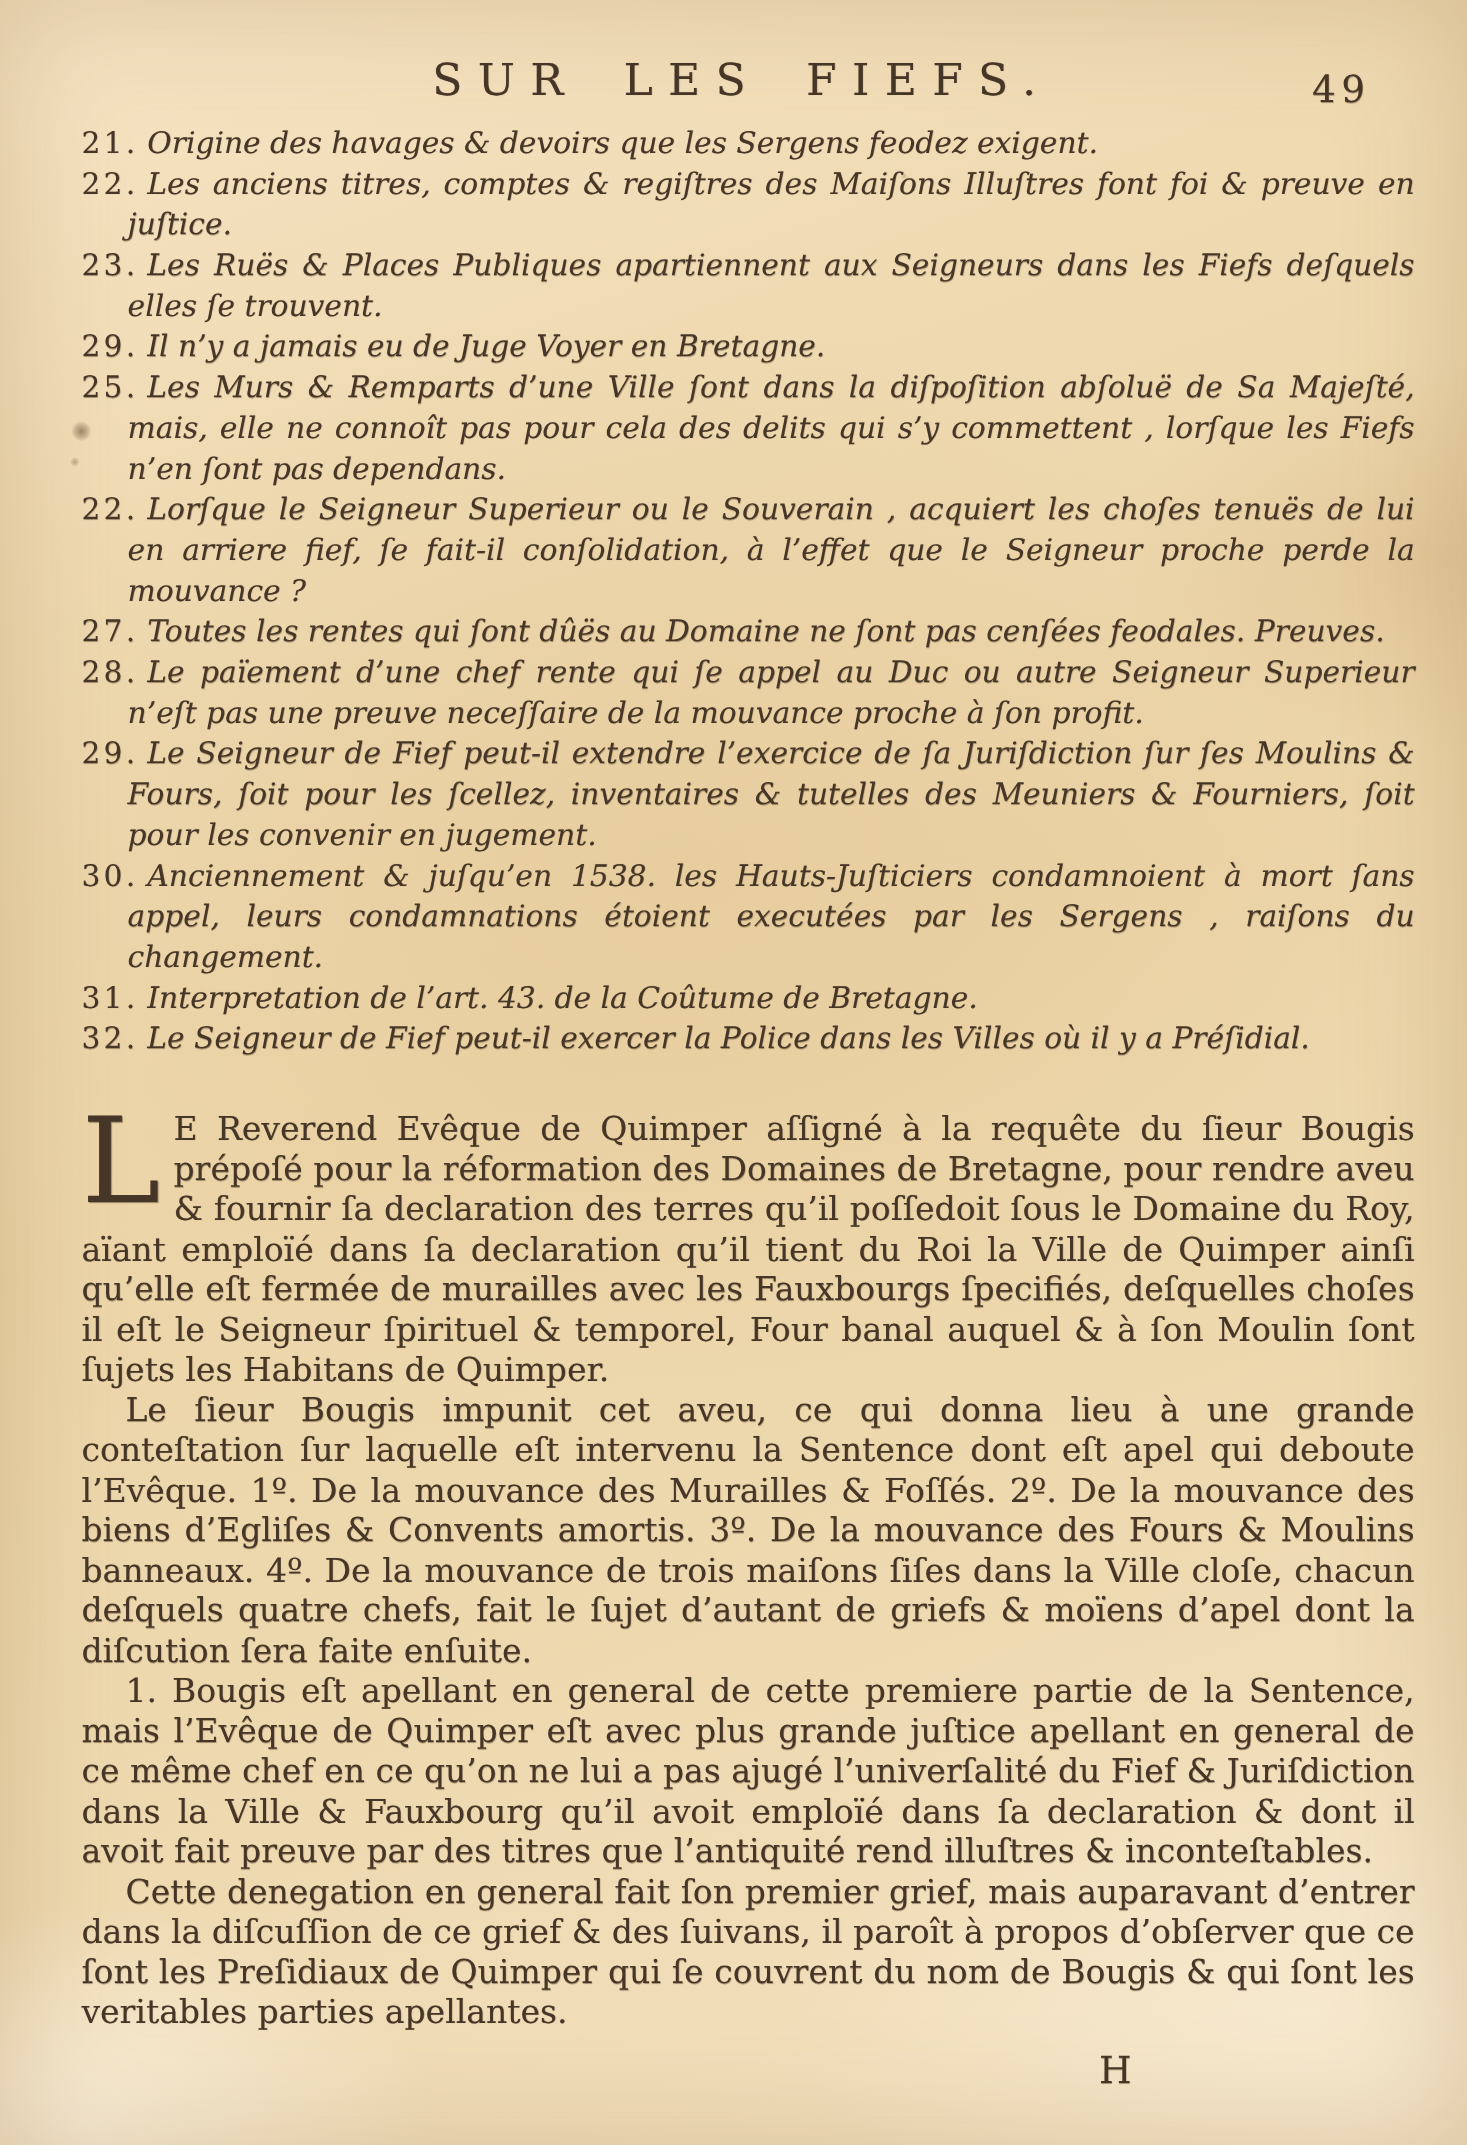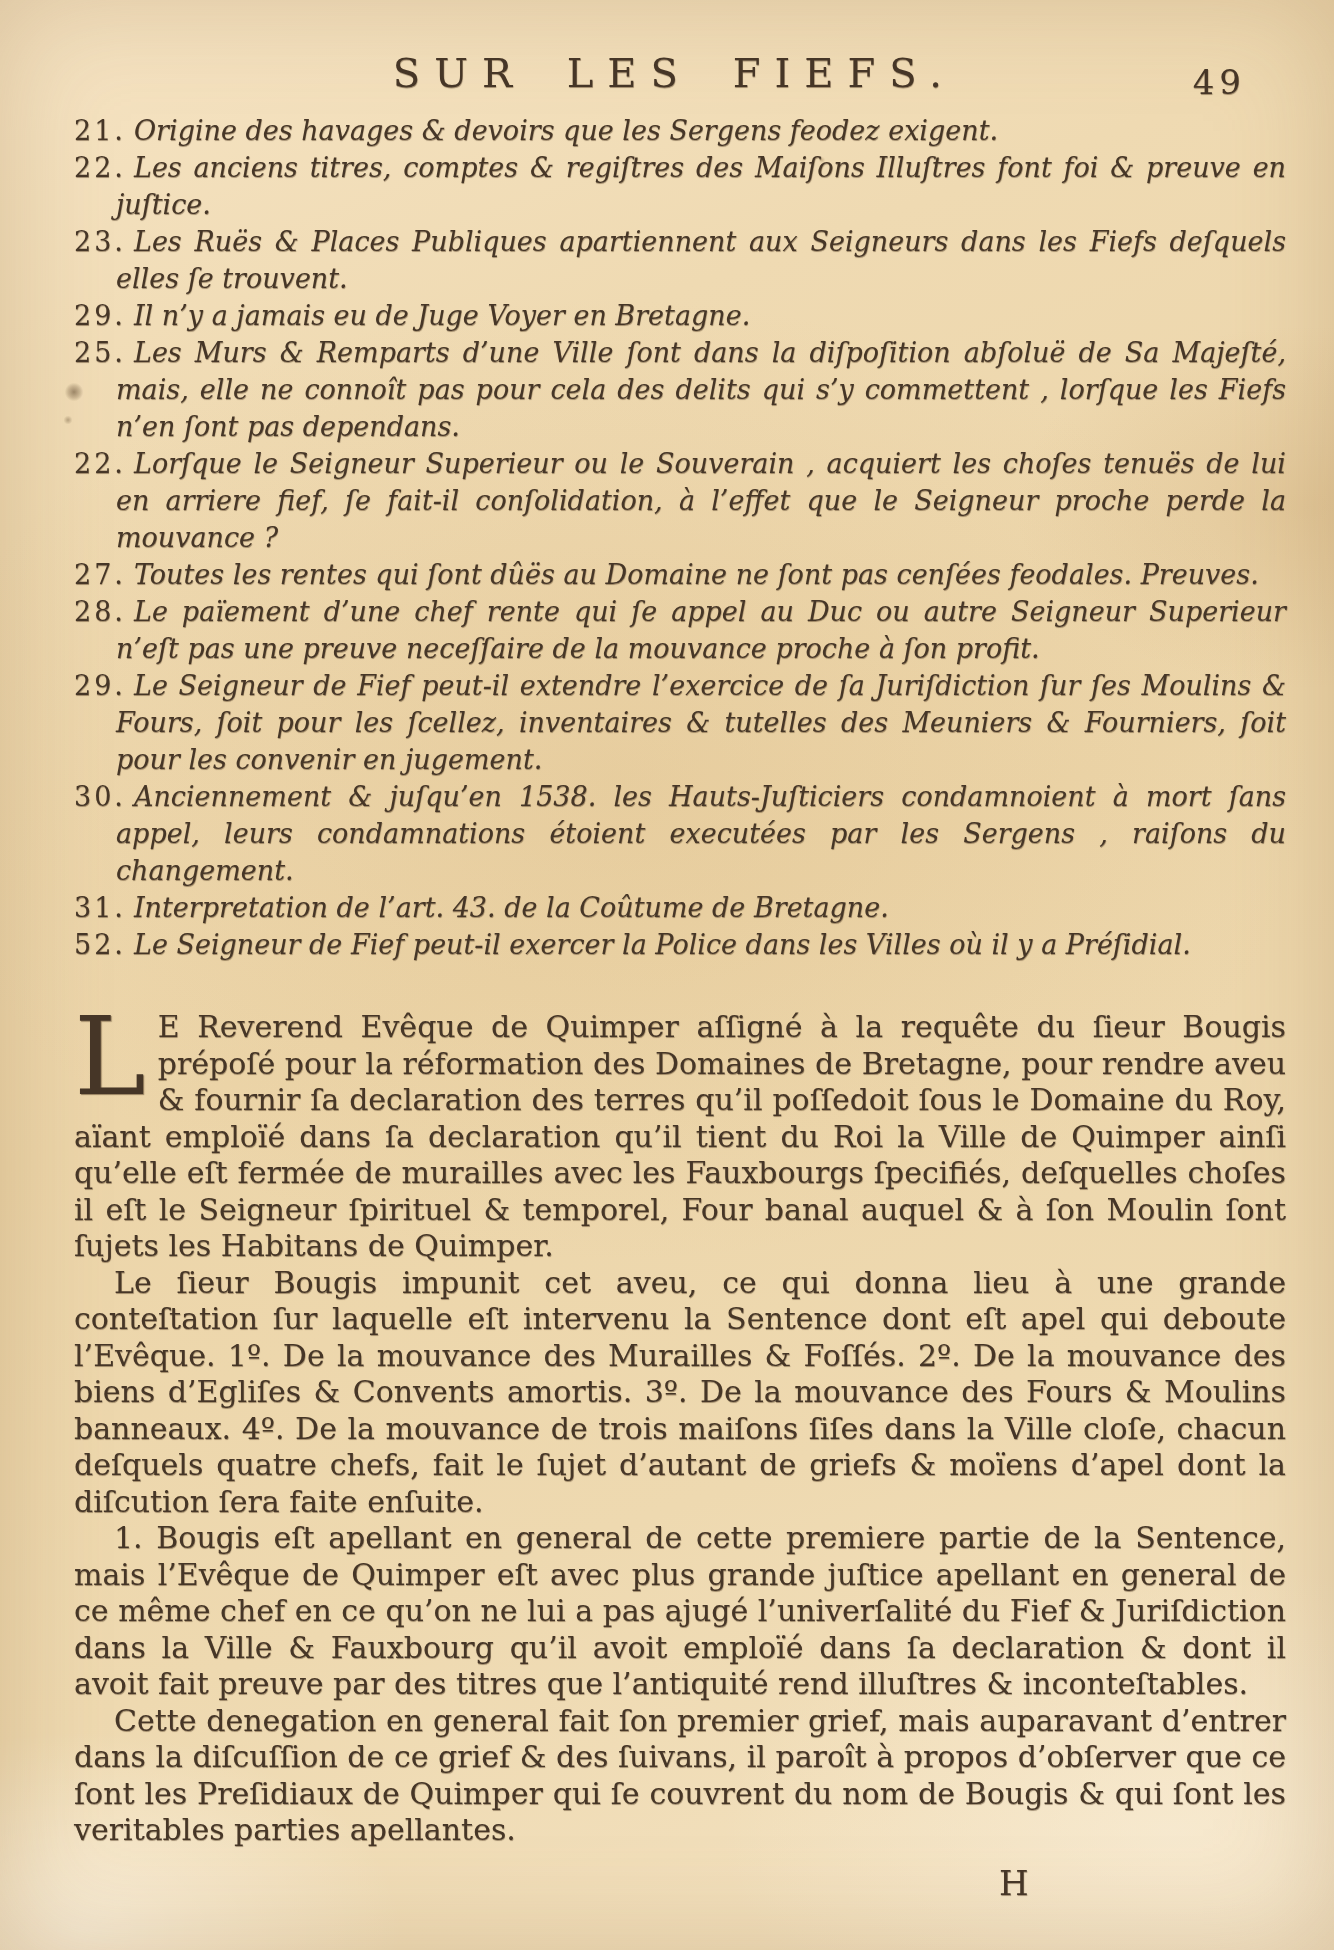--- a/index.html
+++ b/index.html
@@ -79,21 +79,21 @@
     <div class="toc-item"><span class="num">22.</span><span>Les anciens titres, comptes &amp; regiſtres des Maiſons Illuſtres font foi &amp; preuve en juſtice.</span></div>
     <div class="toc-item"><span class="num">23.</span><span>Les Ruës &amp; Places Publiques apartiennent aux Seigneurs dans les Fiefs deſquels elles ſe trouvent.</span></div>
     <div class="toc-item"><span class="num">29.</span><span>Il n’y a jamais eu de Juge Voyer en Bretagne.</span></div>
     <div class="toc-item"><span class="num">25.</span><span>Les Murs &amp; Remparts d’une Ville ſont dans la diſpoſition abſoluë de Sa Majeſté, mais, elle ne connoît pas pour cela des delits qui s’y commettent , lorſque les Fiefs n’en ſont pas dependans.</span></div>
     <div class="toc-item"><span class="num">22.</span><span>Lorſque le Seigneur Superieur ou le Souverain , acquiert les choſes tenuës de lui en arriere fief, ſe fait-il conſolidation, à l’effet que le Seigneur proche perde la mouvance ?</span></div>
     <div class="toc-item"><span class="num">27.</span><span>Toutes les rentes qui ſont dûës au Domaine ne ſont pas cenſées feodales. Preuves.</span></div>
     <div class="toc-item"><span class="num">28.</span><span>Le païement d’une chef rente qui ſe appel au Duc ou autre Seigneur Superieur n’eſt pas une preuve neceſſaire de la mouvance proche à ſon profit.</span></div>
     <div class="toc-item"><span class="num">29.</span><span>Le Seigneur de Fief peut-il extendre l’exercice de ſa Juriſdiction ſur ſes Moulins &amp; Fours, ſoit pour les ſcellez, inventaires &amp; tutelles des Meuniers &amp; Fourniers, ſoit pour les convenir en jugement.</span></div>
     <div class="toc-item"><span class="num">30.</span><span>Anciennement &amp; juſqu’en 1538. les Hauts-Juſticiers condamnoient à mort ſans appel, leurs condamnations étoient executées par les Sergens , raiſons du changement.</span></div>
     <div class="toc-item"><span class="num">31.</span><span>Interpretation de l’art. 43. de la Coûtume de Bretagne.</span></div>
-    <div class="toc-item"><span class="num">52.</span><span>Le Seigneur de Fief peut-il exercer la Police dans les Villes où il y a Préſidial.</span></div>
+    <div class="toc-item"><span class="num">32.</span><span>Le Seigneur de Fief peut-il exercer la Police dans les Villes où il y a Préſidial.</span></div>
   </div>
 
   <div class="body-section">
     <p class="first"><span class="drop-cap">L</span><span>E Reverend Evêque de Quimper aſſigné à la requête du ſieur Bougis prépoſé pour la réformation des Domaines de Bretagne, pour rendre aveu &amp; fournir ſa declaration des terres qu’il poſſedoit ſous le Domaine du Roy, aïant emploïé dans ſa declaration </span><span class="it">qu’il tient du Roi la Ville de Quimper ainſi qu’elle eſt fermée de murailles avec les Fauxbourgs ſpecifiés, deſquelles choſes il eſt le Seigneur ſpirituel &amp; temporel, Four banal auquel &amp; à ſon Moulin ſont ſujets les Habitans de Quimper.</span></p>
     <p>Le ſieur Bougis impunit cet aveu, ce qui donna lieu à une grande conteſtation ſur laquelle eſt intervenu la Sentence dont eſt apel qui deboute l’Evêque. 1º. De la mouvance des Murailles &amp; Foſſés. 2º. De la mouvance des biens d’Egliſes &amp; Convents amortis. 3º. De la mouvance des Fours &amp; Moulins banneaux. 4º. De la mouvance de trois maiſons ſiſes dans la Ville cloſe, chacun deſquels quatre chefs, fait le ſujet d’autant de griefs &amp; moïens d’apel dont la diſcution ſera faite enſuite.</p>
     <p>1. Bougis eſt apellant en general de cette premiere partie de la Sentence, mais l’Evêque de Quimper eſt avec plus grande juſtice apellant en general de ce même chef en ce qu’on ne lui a pas ajugé l’univerſalité du Fief &amp; Juriſdiction dans la Ville &amp; Fauxbourg qu’il avoit emploïé dans ſa declaration &amp; dont il avoit fait preuve par des titres que l’antiquité rend illuſtres &amp; inconteſtables.</p>
     <p>Cette denegation en general fait ſon premier grief, mais auparavant d’entrer dans la diſcuſſion de ce grief &amp; des ſuivans, il paroît à propos d’obſerver que ce ſont les Preſidiaux de Quimper qui ſe couvrent du nom de Bougis &amp; qui ſont les veritables parties apellantes.</p>
   </div>
 
   <div class="signature-line">

